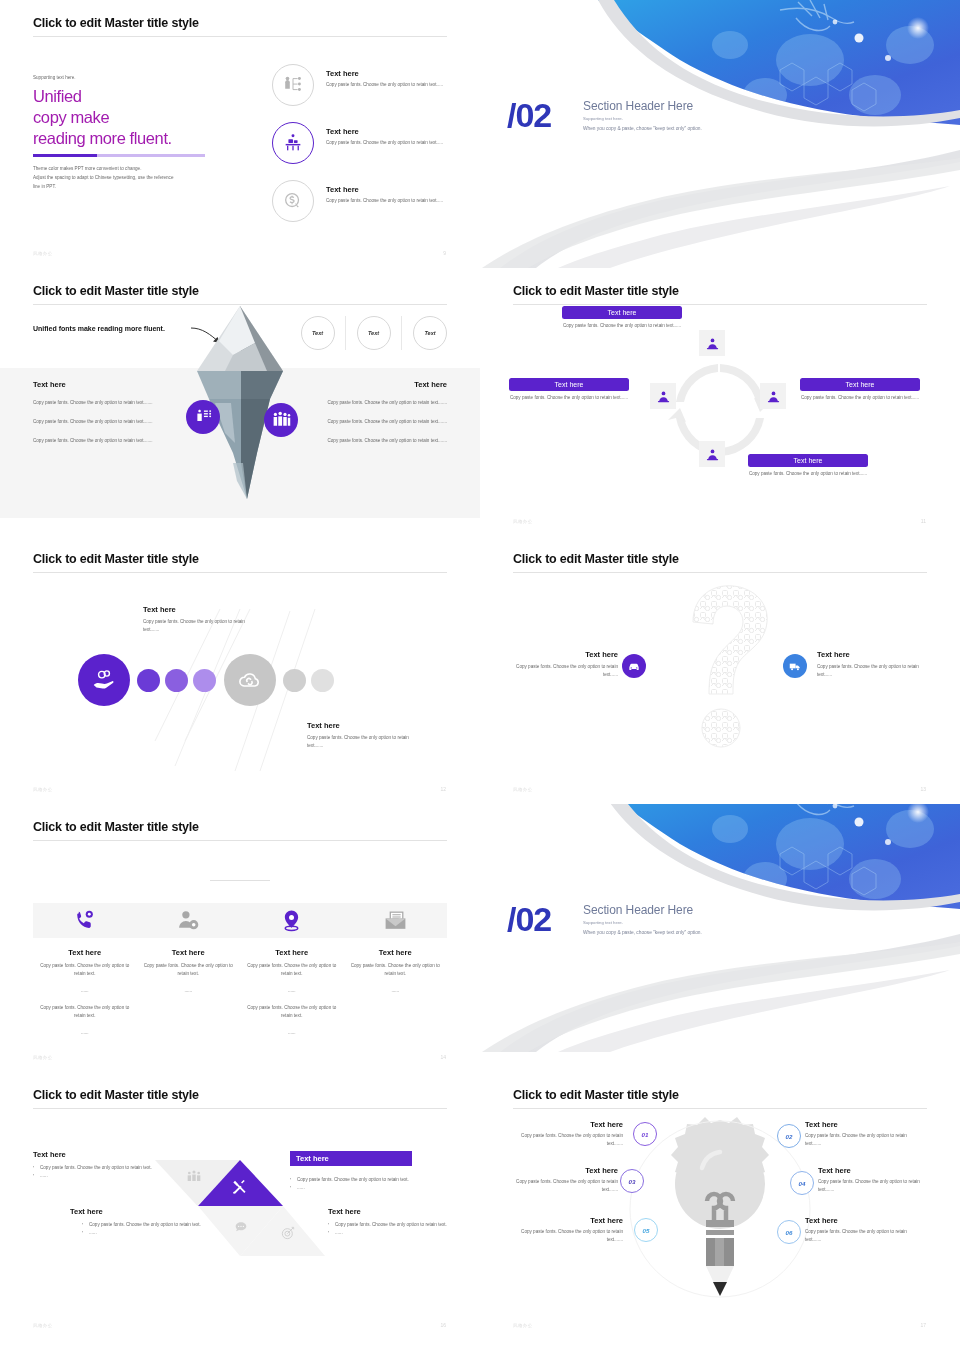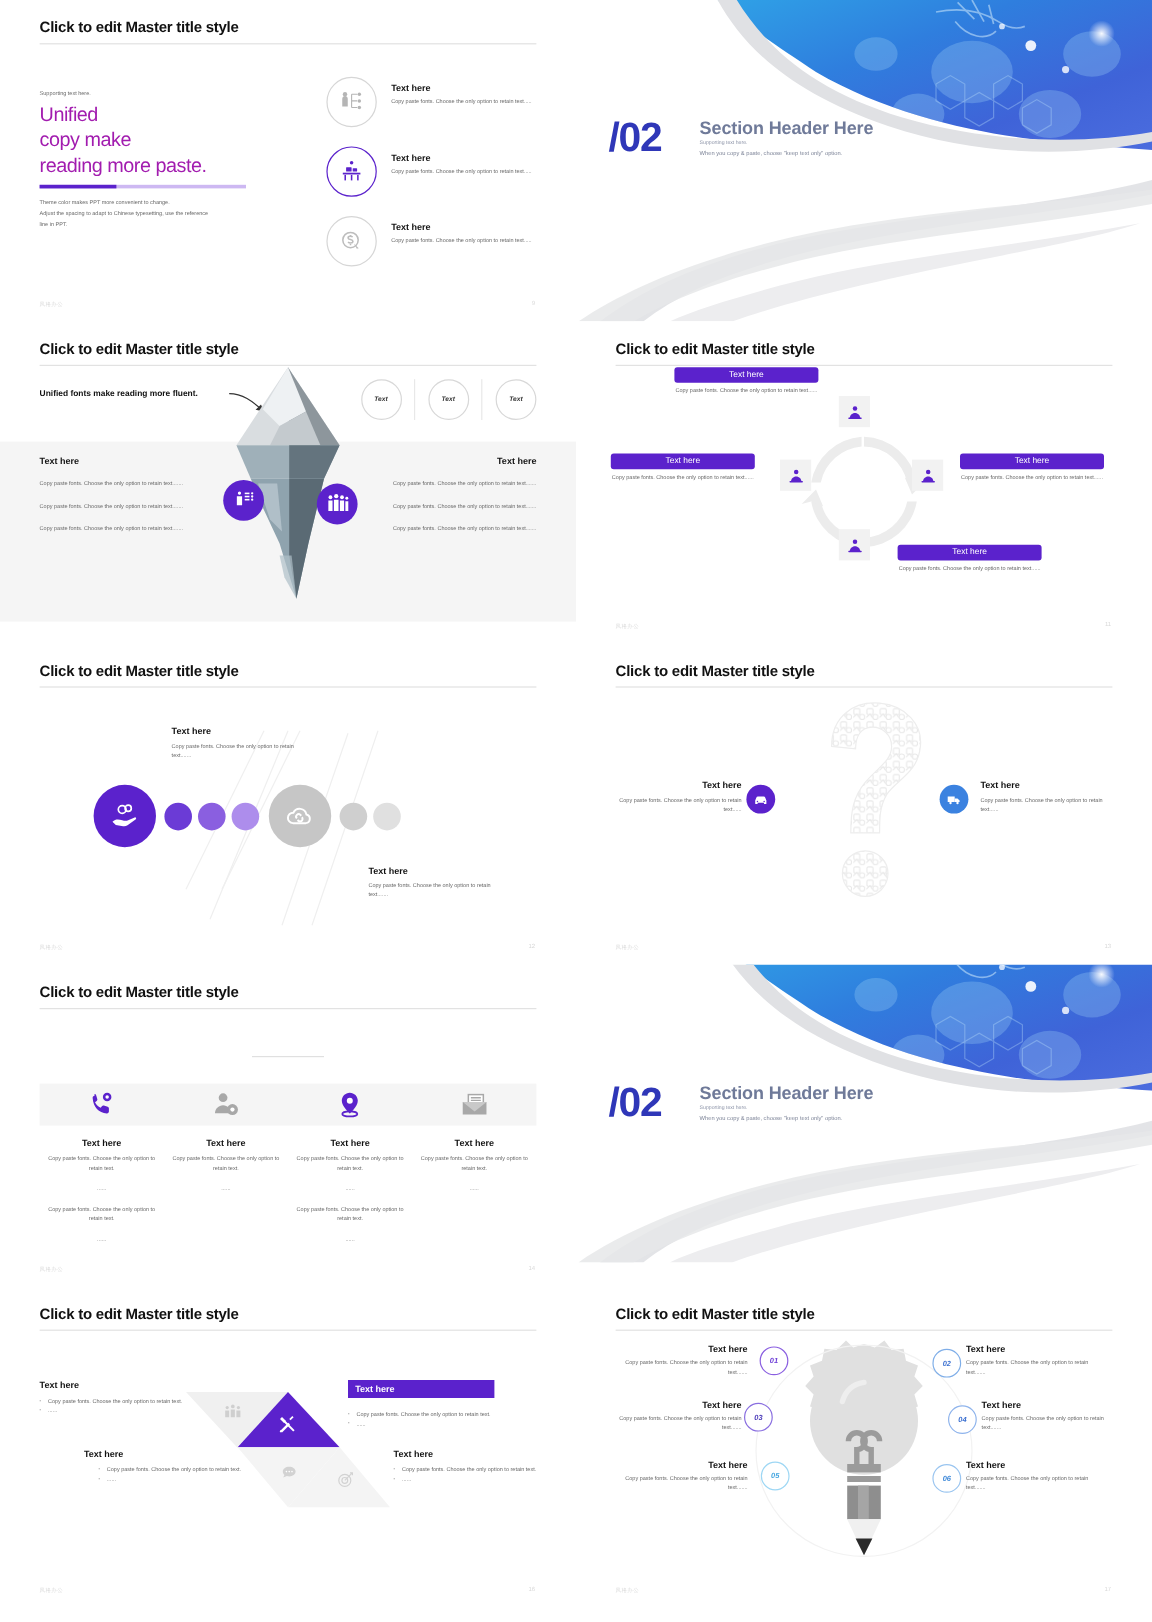--- a/index.html
+++ b/index.html
@@ -32,21 +32,21 @@
   .s1-row { display:flex; align-items:flex-start; margin-bottom:16px; }
   .s1-circ { width:42px; height:42px; border-radius:50%; border:1.1px solid #d6d6d6; display:flex; align-items:center; justify-content:center; flex:0 0 42px; }
   .s1-circ.active { border-color:#5B22CC; }
   .s1-txt { margin-left:12px; padding-top:5px; }
   .s1-txt .h3 { margin-bottom:3px; }
   .s1-txt .body-txt { width:130px; }
 
   
   .sec { background:#fff; }
   .sec-num { position:absolute; left:27px; top:96px; font-size:34px; font-weight:bold; color:#2f37b8; letter-spacing:-1px; font-family:Liberation Sans, sans-serif; }
-  .sec-head { position:absolute; left:103px; top:99px; font-size:15px; font-weight:bold; color:#6f7a99; letter-spacing:-0.1px; }
+  .sec-head { position:absolute; left:103px; top:99px; font-size:12px; font-weight:normal; color:#6f7a99; letter-spacing:-0.1px; }
   .sec-sub1 { position:absolute; left:103px; top:116px; font-size:4.3px; color:#8d94a8; }
   .sec-sub2 { position:absolute; left:103px; top:126px; font-size:4.8px; color:#7b8296; }
 
   
   .s3-band { position:absolute; left:0; top:100px; width:480px; height:150px; background:#f5f5f5; }
   .s3-lead { position:absolute; left:33px; top:56px; width:155px; font-size:7px; font-weight:bold; line-height:1.45; color:#111; }
   .s3-circles { position:absolute; left:290px; top:48px; display:flex; }
   .s3-cwrap { width:56px; display:flex; justify-content:center; border-right:1px solid #e8e8e8; }
   .s3-cwrap:last-child { border-right:none; }
   .s3-c { width:34px; height:34px; border-radius:50%; border:1px solid #d8d8d8; display:flex; align-items:center; justify-content:center; font-size:5.5px; font-style:italic; font-weight:bold; color:#333; }
@@ -95,21 +95,21 @@
 <div class="deck">
 
   <div class="slide">
     <div class="s-title">Click to edit Master title style</div>
     <div class="title-rule"></div>
 
     <div class="s1-sup">Supporting text here.</div>
     <div class="s1-big">
       <span>Unified</span><br>
       <span>copy make</span><br>
-      <span>reading more paste.</span>
+      <span>reading more fluent.</span>
     </div>
     <div class="s1-bar"></div>
     <div class="s1-note">
       <span>Theme color makes PPT more convenient to change.</span><br>
       <span>Adjust the spacing to adapt to Chinese typesetting, use the reference</span><br>
       <span>line in PPT.</span>
     </div>
 
     <div class="s1-list">
       <div class="s1-row">

